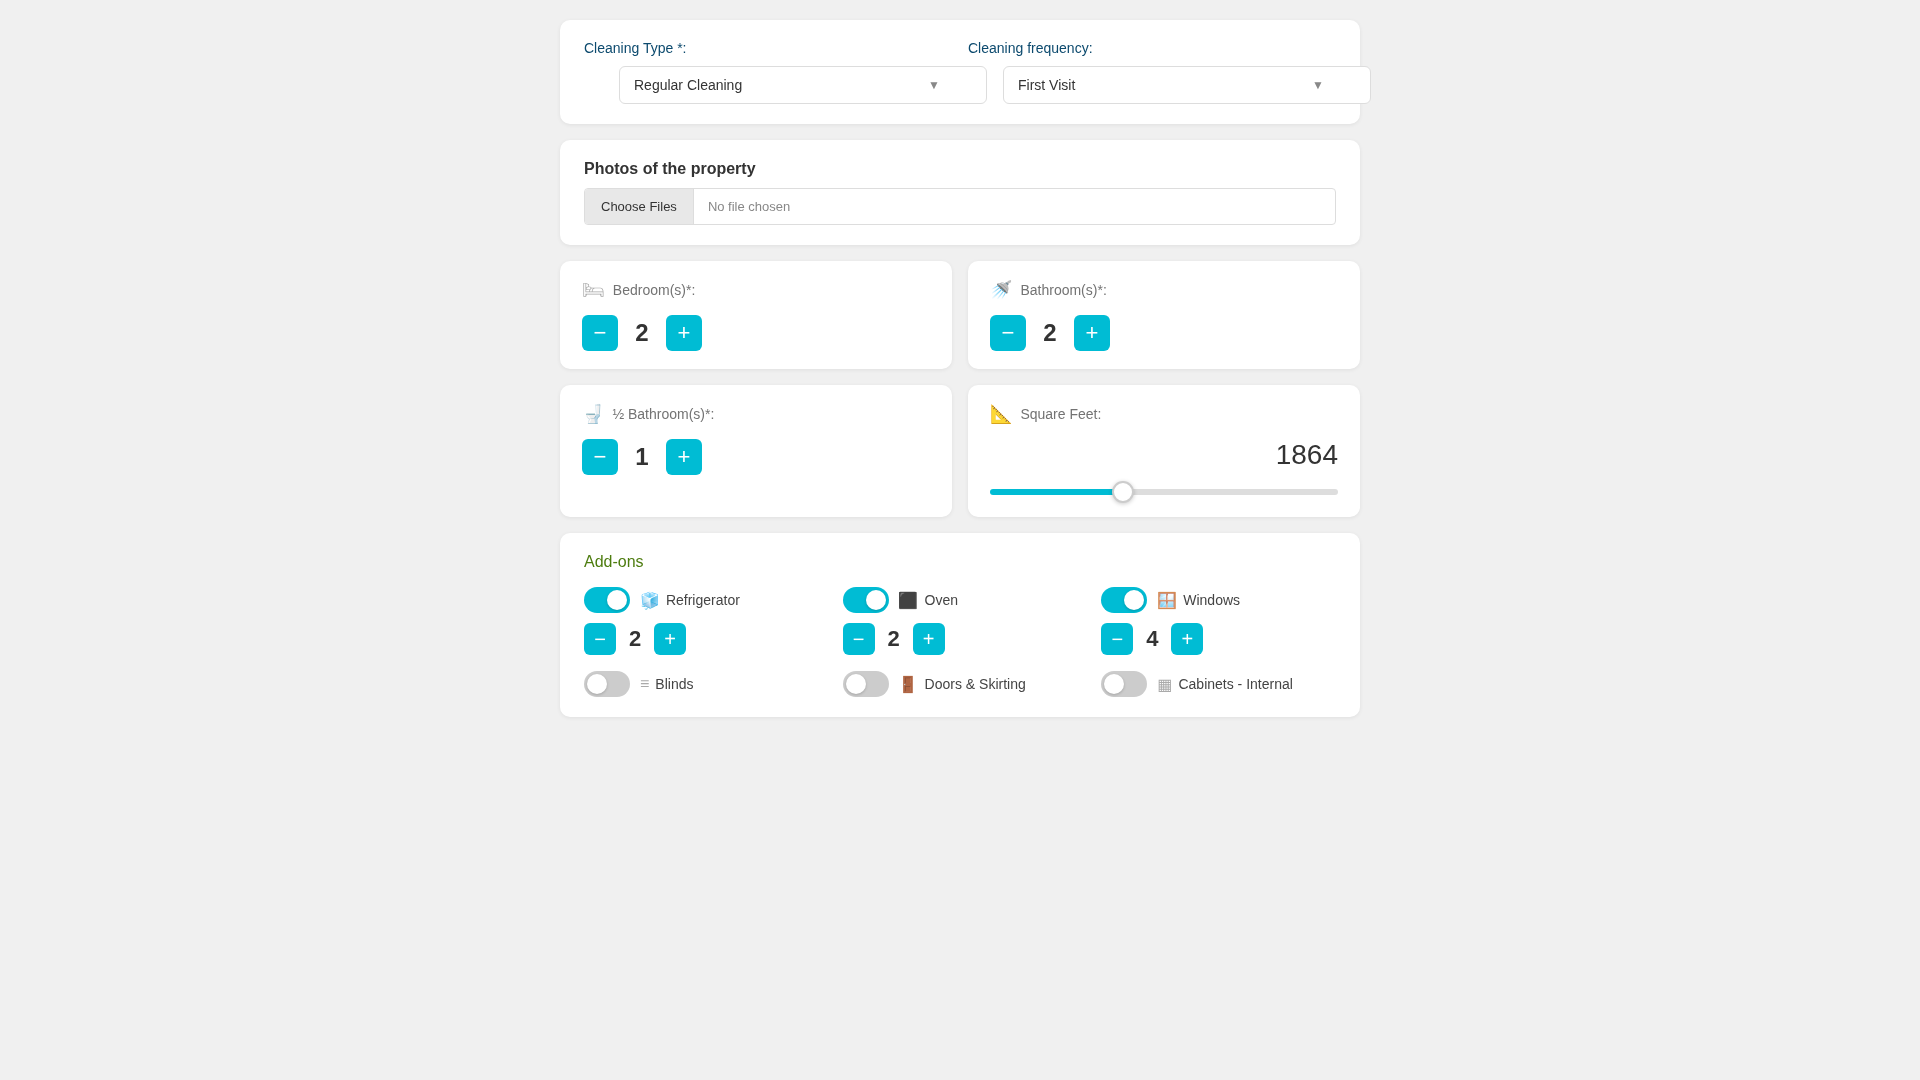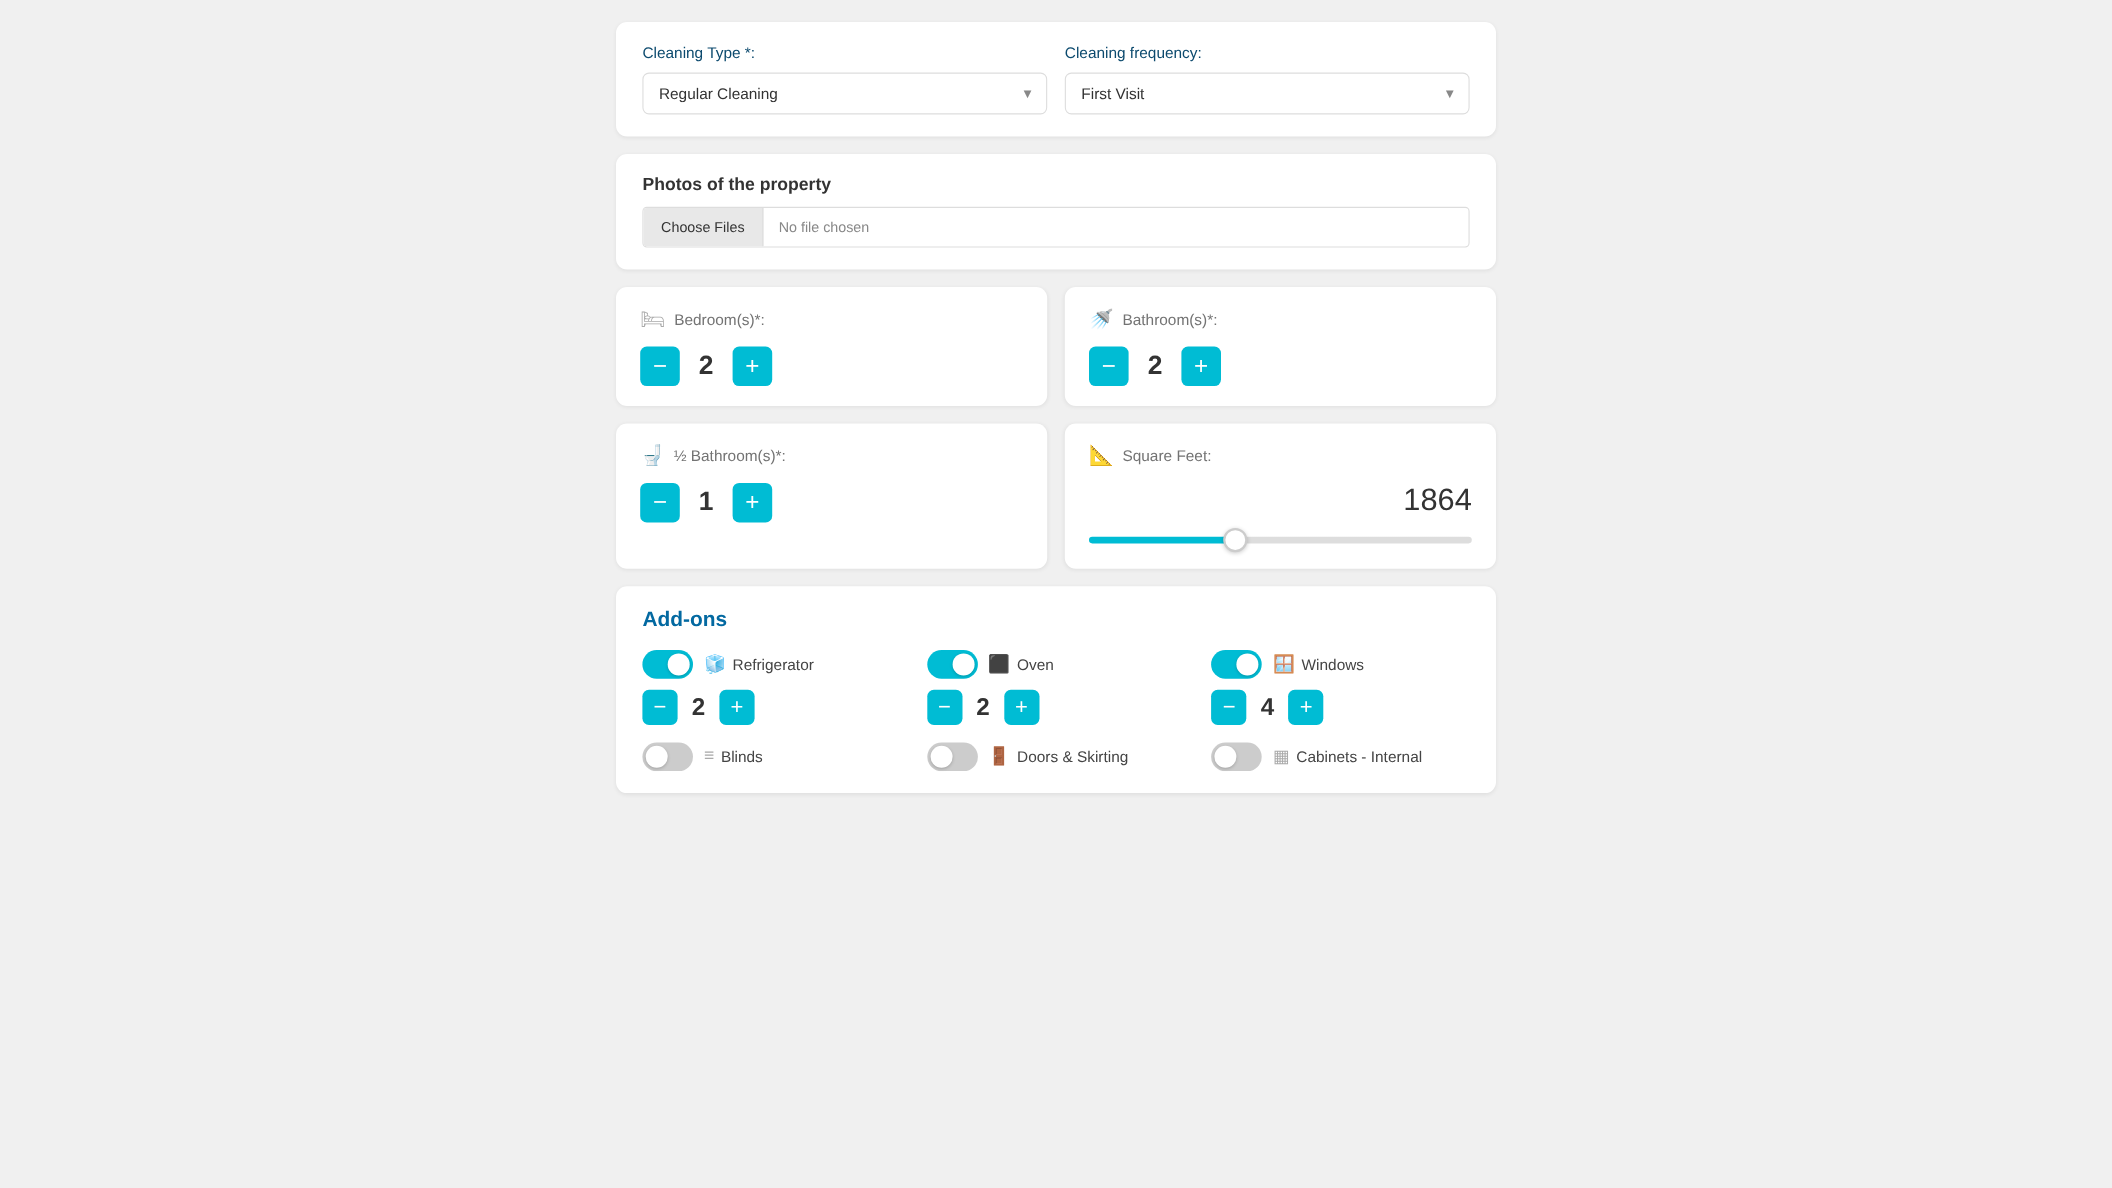--- a/index.html
+++ b/index.html
@@ -44,20 +44,21 @@
       width: 100%;
       padding: 10px 36px 10px 14px;
       border: 1px solid #ddd;
       border-radius: 6px;
       font-size: 14px;
       color: #333;
       background: #fff;
       appearance: none;
       cursor: pointer;
       outline: none;
+      margin-left: 35px;
     }
     .select-wrapper .chevron {
       position: absolute;
       right: 12px;
       top: 50%;
       transform: translateY(-50%);
       pointer-events: none;
       color: #888;
       font-size: 12px;
     }
@@ -170,23 +171,23 @@
       width: 22px;
       height: 22px;
       background: #fff;
       border: 2px solid #ccc;
       border-radius: 50%;
       box-shadow: 0 1px 4px rgba(0,0,0,0.2);
       cursor: pointer;
     }
     
     .addons-title {
-      font-size: 19px;
-      font-weight: 700;
-      color: #0369a1;
+      font-size: 16px;
+      font-weight: 400;
+      color: #4d7c0f;
       margin-bottom: 16px;
     }
     .addons-grid {
       display: grid;
       grid-template-columns: repeat(3, 1fr);
       gap: 16px 24px;
     }
     .addon-item {
       display: flex;
       flex-direction: column;

